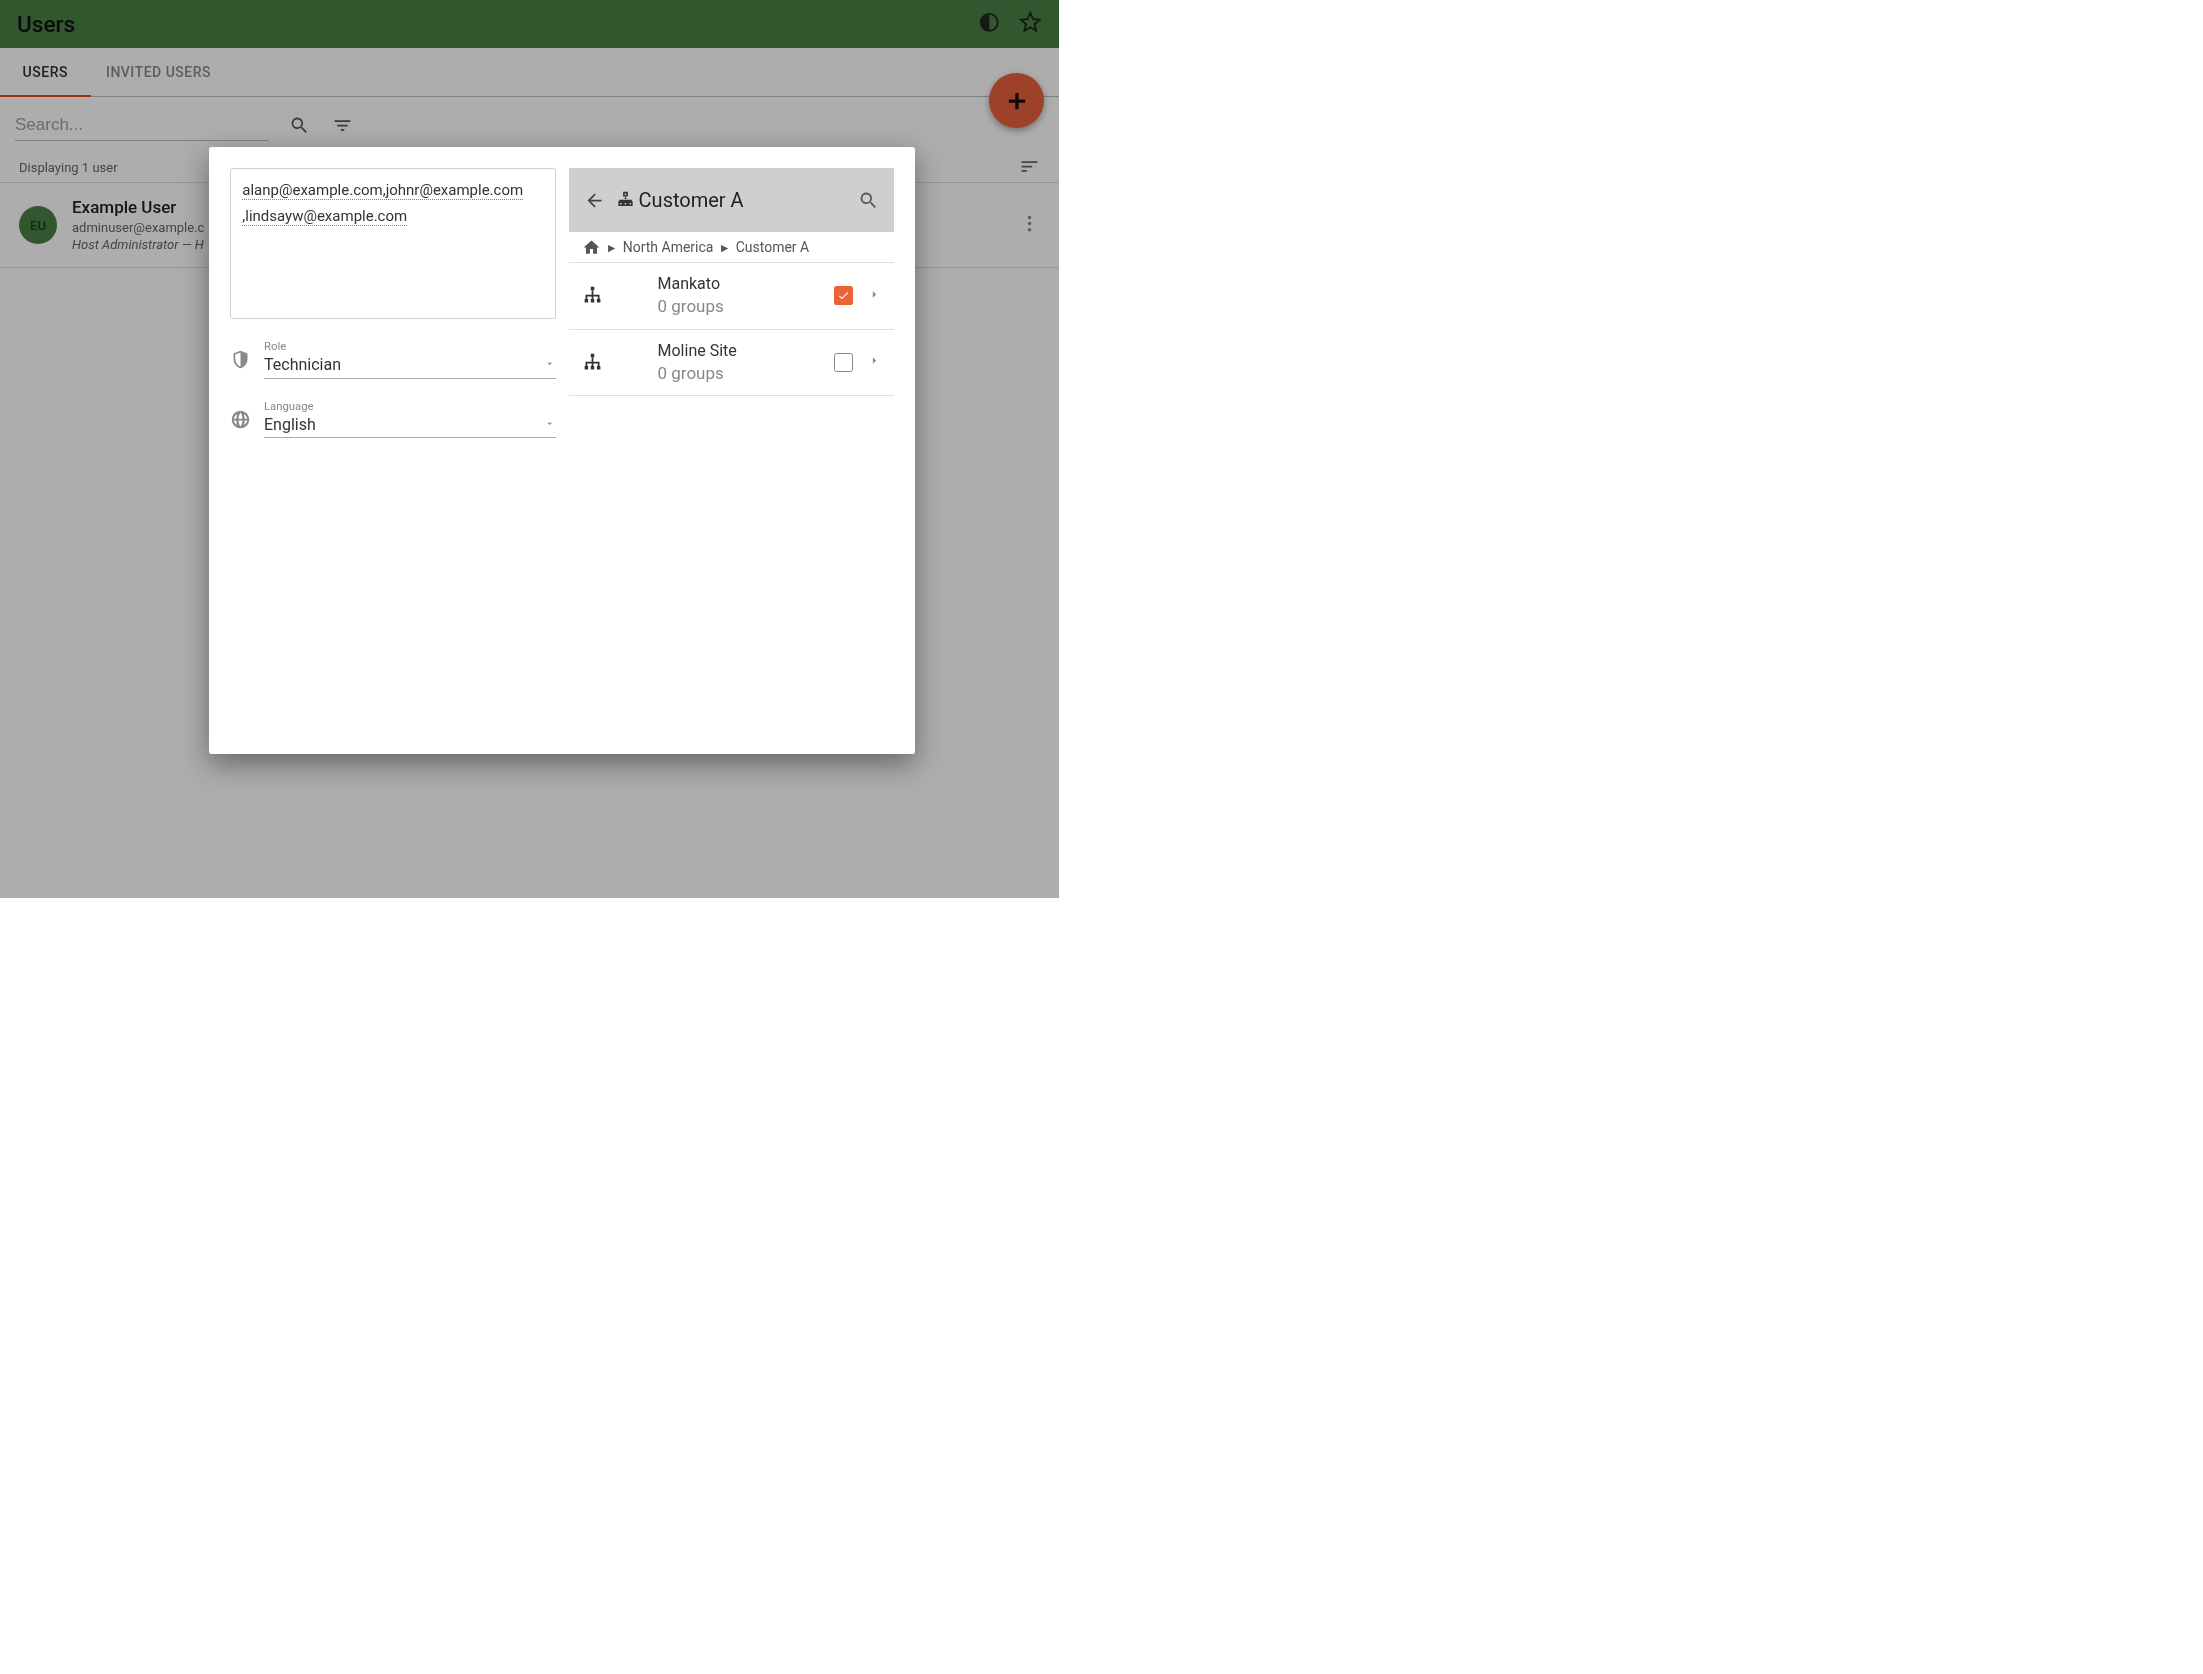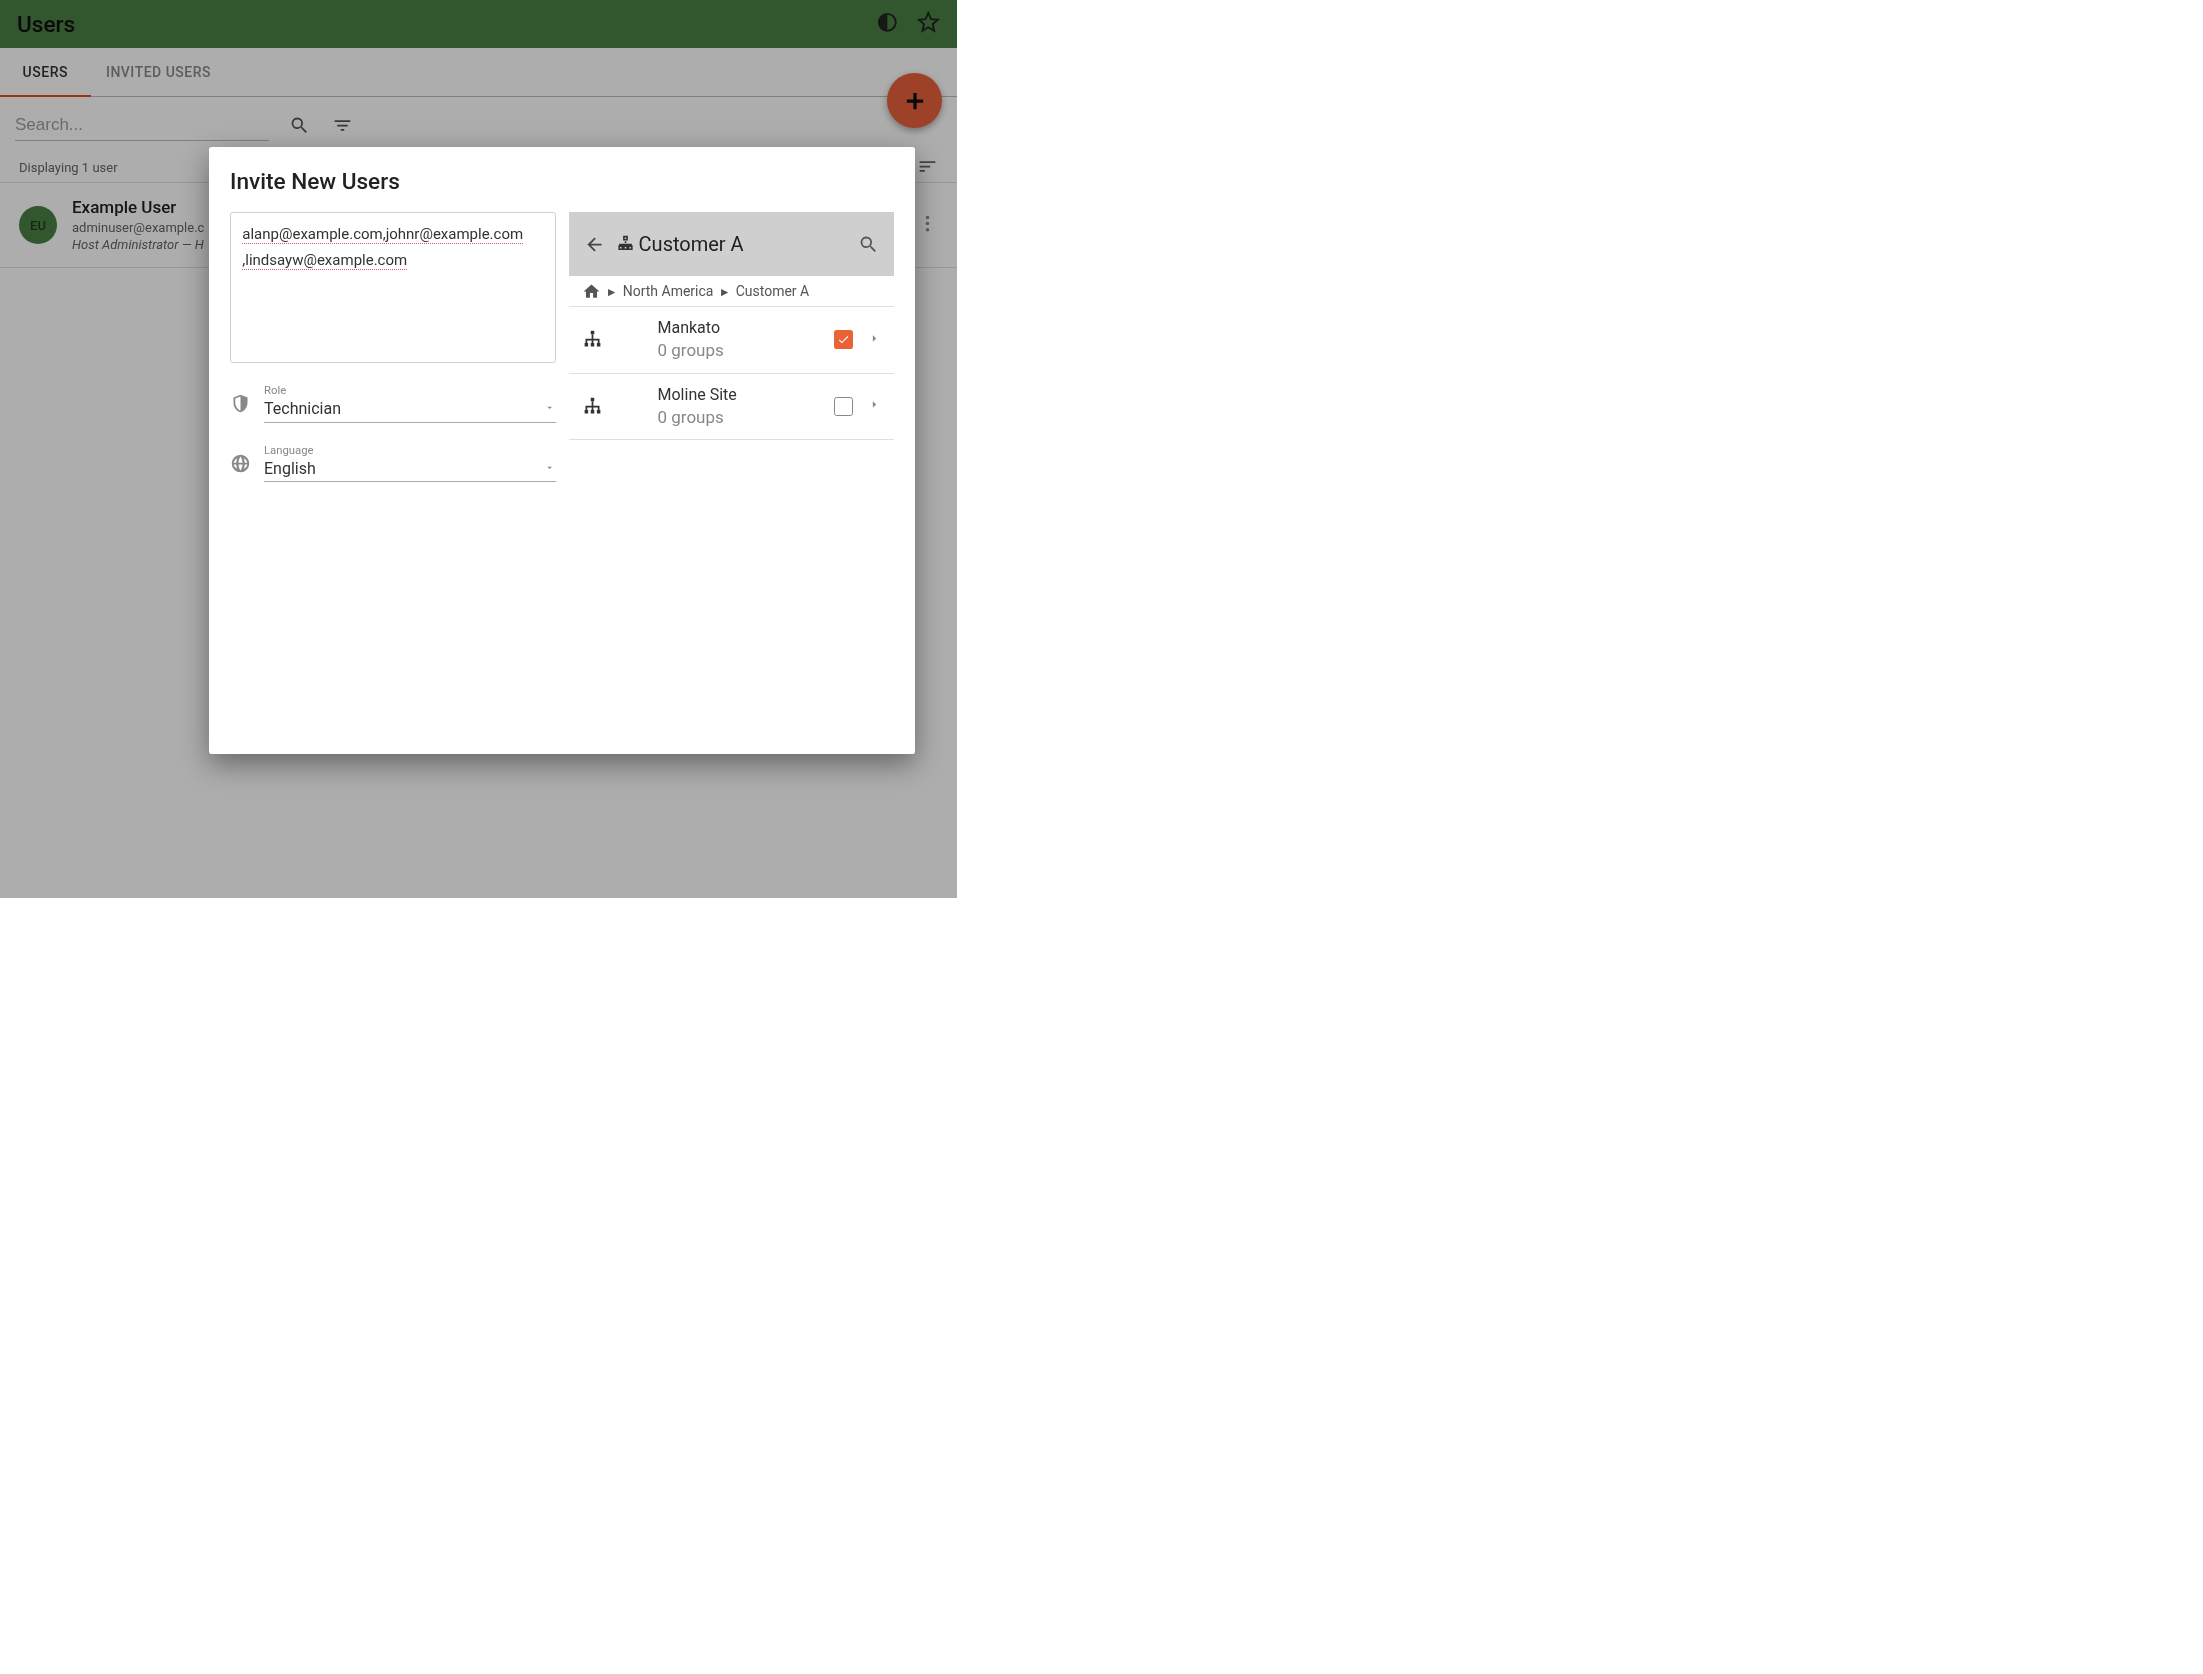--- a/index.html
+++ b/index.html
@@ -1,19 +1,19 @@
 <!DOCTYPE html>
 <html style="font-size:15px"><head>
 <meta charset="utf-8">
 <style>
   * { box-sizing: border-box; margin: 0; padding: 0; }
   html, body { width: 100%; height: 100%; font-family: Roboto, "Helvetica Neue", Arial, sans-serif; }
   body { background: #fff; position: relative; overflow: hidden; }
 
-  .page { width: 957px; height: 898px; position: relative; background: #fff; }
+  .page { width: 1059px; height: 898px; position: relative; background: #fff; }
 
   
   .header {
     height: 48px; background: #4b8044; display: flex; align-items: center;
     padding: 0 17px; color: #222; justify-content: space-between;
   }
   .header-title { font-size: 22.6px; font-weight: 500; color: #111; }
   .header-icons { display: flex; gap: 19px; align-items: center; color: #222; }
   .header-icons svg { width: 22.6px; height: 22.6px; fill: #222; }
 
@@ -224,21 +224,20 @@
 
   <div class="fab">
     <svg viewBox="0 0 24 24">
         <path d="M19 13h-6v6h-2v-6H5v-2h6V5h2v6h6v2z"></path>
       </svg>
   </div>
 
   <div class="overlay"></div>
 
   <div class="modal">
-    <div class="modal-title">Invite New Users</div>
 
     <div class="modal-body">
 
       <div class="col-left">
         <div class="email-box">
           <span>alanp@example.com,johnr@example.com</span><br>
           <span>,lindsayw@example.com</span>
         </div>
 
         <div class="select-field">

